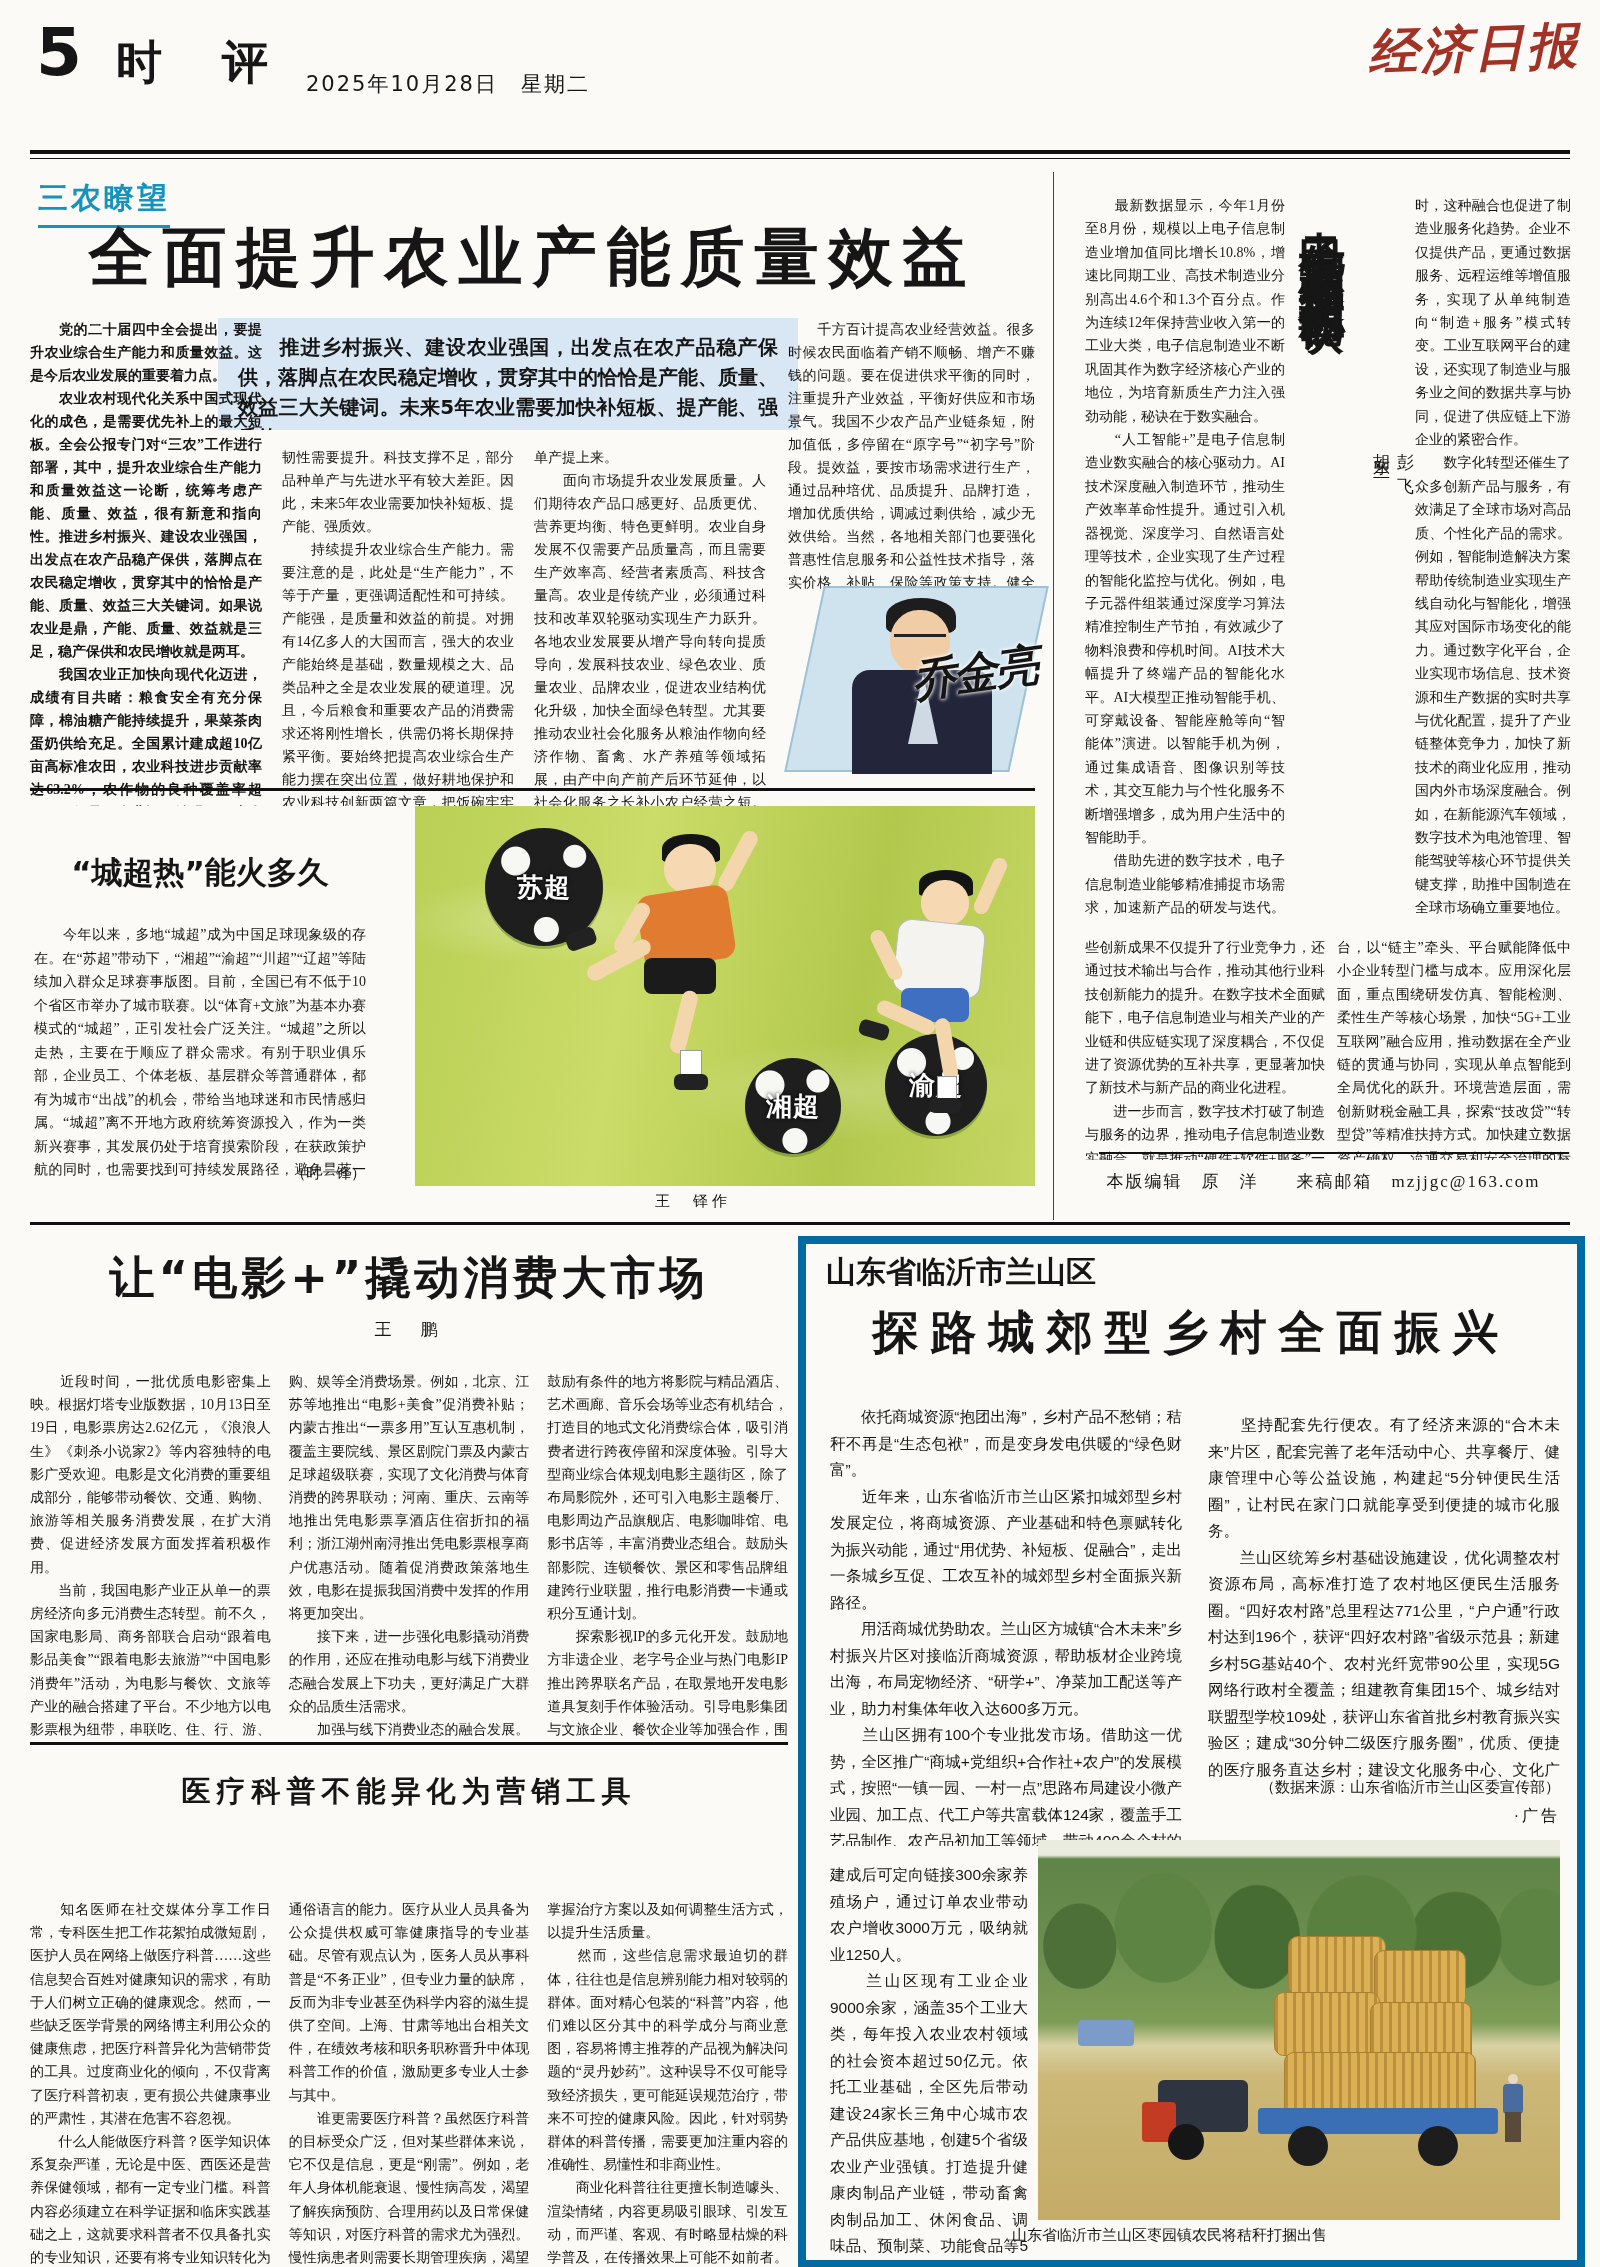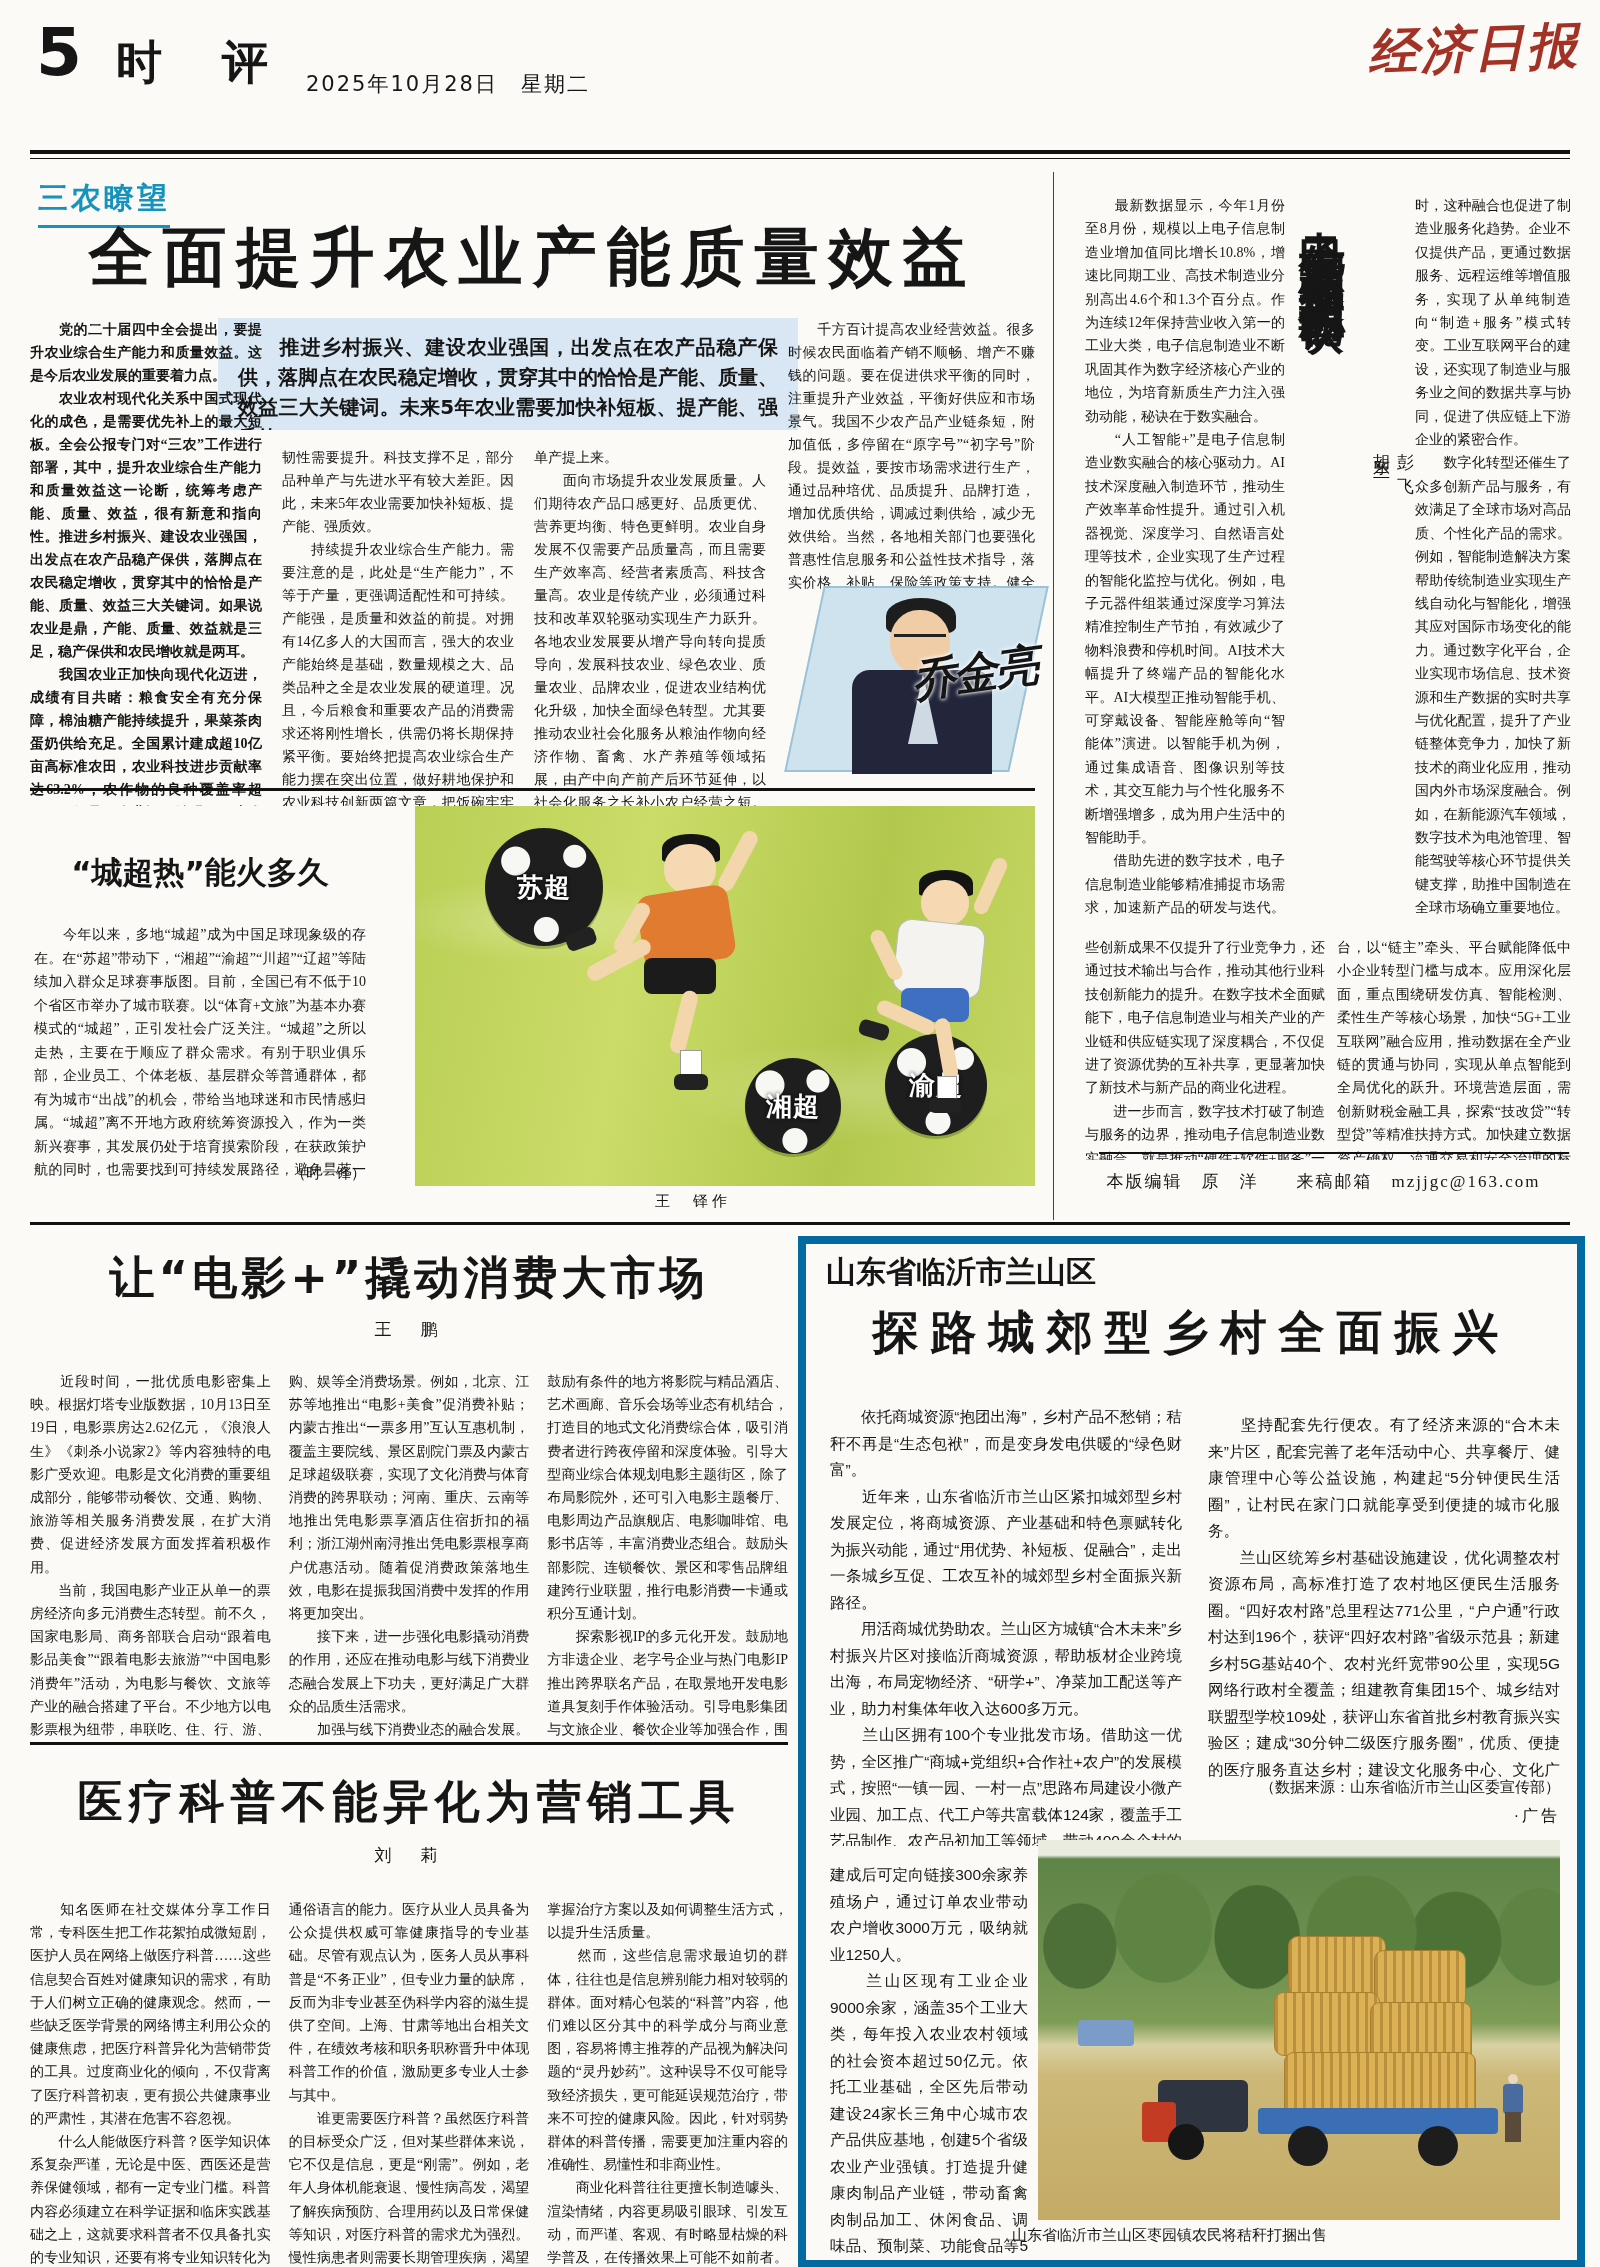--- a/index.html
+++ b/index.html
@@ -71,21 +71,21 @@
   #e-ll{left:10px;top:748px;width:240px;height:224px;}
   #e-lr{left:262px;top:748px;width:234px;height:224px;}
   .ecol{position:absolute;font-size:14px;line-height:23.4px;}
   #pfoot{left:0;top:1000px;width:497px;text-align:center;font-size:17px;letter-spacing:2px;}
   
   .art-title{text-align:center;font-weight:900;position:absolute;}
   #mv-title{left:30px;top:1248px;width:758px;font-size:45px;letter-spacing:4px;}
   #mv-byline{left:30px;top:1318px;width:758px;text-align:center;font-size:17px;letter-spacing:6px;}
   #mv-body{left:30px;top:1352px;width:758px;height:372px;column-count:3;column-gap:18px;
      font-size:14px;line-height:23.2px;}
-  #md-title{left:30px;top:1772px;width:758px;font-size:45px;letter-spacing:6px;}
+  #md-title{left:30px;top:1772px;width:758px;font-size:29px;letter-spacing:6px;}
   #md-byline{left:30px;top:1844px;width:758px;text-align:center;font-size:17px;letter-spacing:6px;}
   #md-body{left:30px;top:1880px;width:758px;height:378px;column-count:3;column-gap:18px;
      font-size:14px;line-height:23.2px;}
   
   #adbox{left:798px;top:1236px;width:771px;height:1016px;border:8px solid #0369a1;}
   #ad-region{position:absolute;left:20px;top:8px;font-size:30px;font-weight:900;
      font-family:"DejaVu Sans",sans-serif;}
   #ad-title{position:absolute;left:0;top:58px;width:771px;text-align:center;font-size:46px;font-weight:900;
      font-family:"DejaVu Sans",sans-serif;letter-spacing:12px;}
   .adcol{position:absolute;font-family:"Liberation Sans","DejaVu Sans",sans-serif;
@@ -219,21 +219,20 @@
   <div class="abs serif" id="mv-byline">王　鹏</div>
   <div class="abs flow serif" id="mv-body">　　近段时间，一批优质电影密集上映。根据灯塔专业版数据，10月13日至19日，电影票房达2.62亿元，《浪浪人生》《刺杀小说家2》等内容独特的电影广受欢迎。电影是文化消费的重要组成部分，能够带动餐饮、交通、购物、旅游等相关服务消费发展，在扩大消费、促进经济发展方面发挥着积极作用。
 　　当前，我国电影产业正从单一的票房经济向多元消费生态转型。前不久，国家电影局、商务部联合启动“跟着电影品美食”“跟着电影去旅游”“中国电影消费年”活动，为电影与餐饮、文旅等产业的融合搭建了平台。不少地方以电影票根为纽带，串联吃、住、行、游、购、娱等全消费场景。例如，北京、江苏等地推出“电影+美食”促消费补贴；内蒙古推出“一票多用”互认互惠机制，覆盖主要院线、景区剧院门票及内蒙古足球超级联赛，实现了文化消费与体育消费的跨界联动；河南、重庆、云南等地推出凭电影票享酒店住宿折扣的福利；浙江湖州南浔推出凭电影票根享商户优惠活动。随着促消费政策落地生效，电影在提振我国消费中发挥的作用将更加突出。
 　　接下来，进一步强化电影撬动消费的作用，还应在推动电影与线下消费业态融合发展上下功夫，更好满足广大群众的品质生活需求。
 　　加强与线下消费业态的融合发展。鼓励有条件的地方将影院与精品酒店、艺术画廊、音乐会场等业态有机结合，打造目的地式文化消费综合体，吸引消费者进行跨夜停留和深度体验。引导大型商业综合体规划电影主题街区，除了布局影院外，还可引入电影主题餐厅、电影周边产品旗舰店、电影咖啡馆、电影书店等，丰富消费业态组合。鼓励头部影院、连锁餐饮、景区和零售品牌组建跨行业联盟，推行电影消费一卡通或积分互通计划。
 　　探索影视IP的多元化开发。鼓励地方非遗企业、老字号企业与热门电影IP推出跨界联名产品，在取景地开发电影道具复刻手作体验活动。引导电影集团与文旅企业、餐饮企业等加强合作，围绕热门电影IP，打造城市漫游剧本杀，开发电影同款美食地图，推出电影热门取景地相关旅游线路，培育一批具有文化内涵和地域特色的消费品牌。
 　　打造更丰富的电影促消费主题活动。引导企业策划电影主题嘉年华，开展电影首映活动，利用数字技术丰富沉浸式电影体验。支持有条件的地方开展电影文化节、电影美食节、电影旅游节、电影音乐节、电影服饰秀等主题活动，发放惠民消费券，激发居民消费意愿。</div>
   <div class="abs hrule" style="left:30px;top:1742px;width:758px;height:3px;"></div>
 
   <div class="abs art-title hei" id="md-title">医疗科普不能异化为营销工具</div>
-  <div class="abs serif" id="md-byline">刘　莉</div>
   <div class="abs flow serif" id="md-body">　　知名医师在社交媒体分享工作日常，专科医生把工作花絮拍成微短剧，医护人员在网络上做医疗科普……这些信息契合百姓对健康知识的需求，有助于人们树立正确的健康观念。然而，一些缺乏医学背景的网络博主利用公众的健康焦虑，把医疗科普异化为营销带货的工具。过度商业化的倾向，不仅背离了医疗科普初衷，更有损公共健康事业的严肃性，其潜在危害不容忽视。
 　　什么人能做医疗科普？医学知识体系复杂严谨，无论是中医、西医还是营养保健领域，都有一定专业门槛。科普内容必须建立在科学证据和临床实践基础之上，这就要求科普者不仅具备扎实的专业知识，还要有将专业知识转化为通俗语言的能力。医疗从业人员具备为公众提供权威可靠健康指导的专业基础。尽管有观点认为，医务人员从事科普是“不务正业”，但专业力量的缺席，反而为非专业甚至伪科学内容的滋生提供了空间。上海、甘肃等地出台相关文件，在绩效考核和职务职称晋升中体现科普工作的价值，激励更多专业人士参与其中。
 　　谁更需要医疗科普？虽然医疗科普的目标受众广泛，但对某些群体来说，它不仅是信息，更是“刚需”。例如，老年人身体机能衰退、慢性病高发，渴望了解疾病预防、合理用药以及日常保健等知识，对医疗科普的需求尤为强烈。慢性病患者则需要长期管理疾病，渴望掌握治疗方案以及如何调整生活方式，以提升生活质量。
 　　然而，这些信息需求最迫切的群体，往往也是信息辨别能力相对较弱的群体。面对精心包装的“科普”内容，他们难以区分其中的科学成分与商业意图，容易将博主推荐的产品视为解决问题的“灵丹妙药”。这种误导不仅可能导致经济损失，更可能延误规范治疗，带来不可控的健康风险。因此，针对弱势群体的科普传播，需要更加注重内容的准确性、易懂性和非商业性。
 　　商业化科普往往更擅长制造噱头、渲染情绪，内容更易吸引眼球、引发互动，而严谨、客观、有时略显枯燥的科学普及，在传播效果上可能不如前者。部分人可能更倾向于相信那些“贴心”的博主，认为其提供了“主流医学不愿告诉你”的解决方案。这种认知偏差一旦形成，不仅影响个体及时就医和遵医嘱治疗，长期来看，还会影响医患信任的基础，干扰正常医疗秩序。
 　　医疗科普的真正价值在于传播知识，引导人们认识自己的身体，寻求合适的健康解决方案。科普不应成为商业利益的附属品，科学至上和公益优先才能让医疗科普真正发挥应有的作用，为公众的健康保驾护航。</div>
 
   <div class="abs" id="adbox">
     <div id="ad-region">山东省临沂市兰山区</div>
     <div id="ad-title">探路城郊型乡村全面振兴</div>

